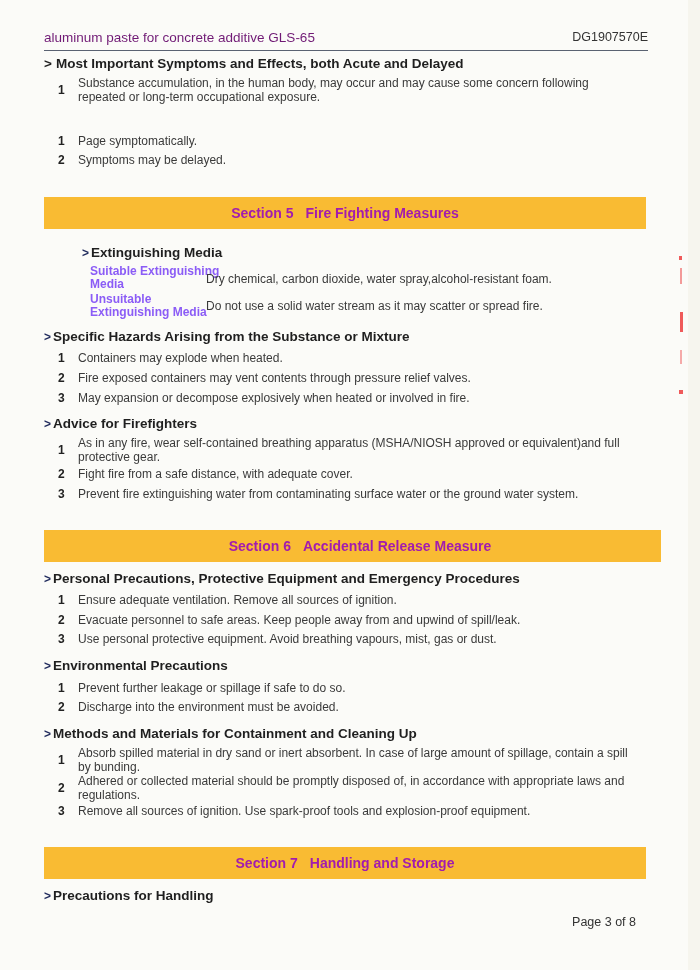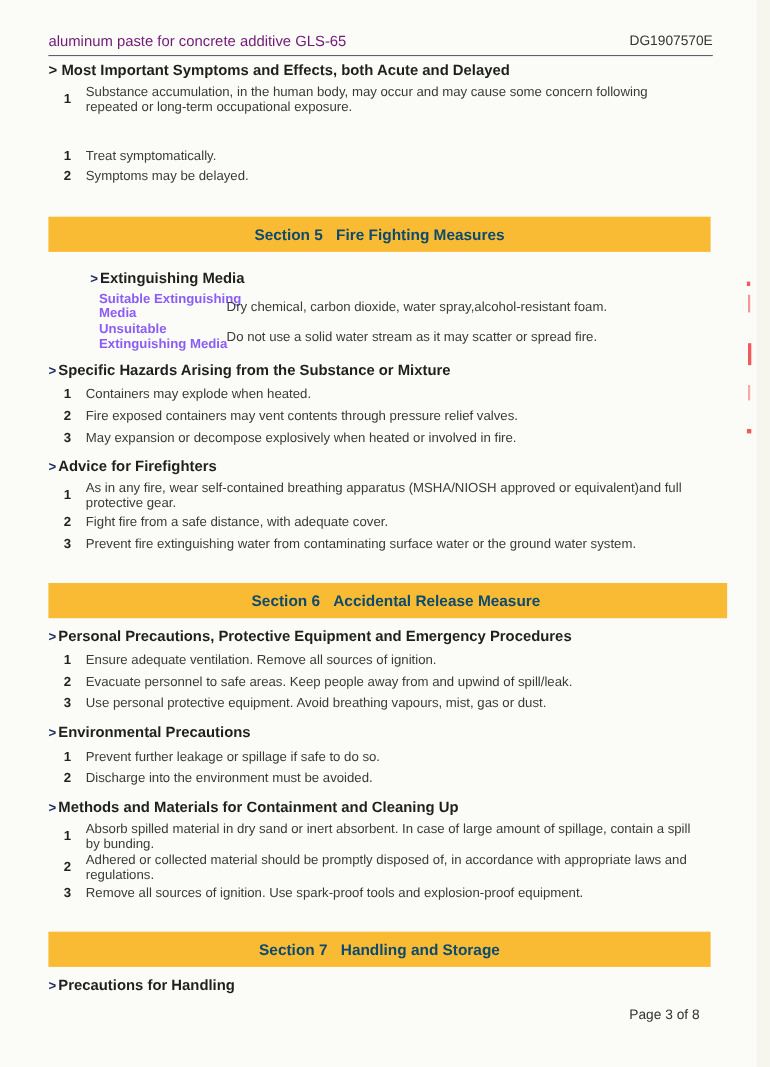--- a/index.html
+++ b/index.html
@@ -19,21 +19,21 @@
   .header .code { position: absolute; right: 0; top: 0; font-size: 12.5px; color: #333; }
 
   .h { position: absolute; left: 44px; font-size: 13.5px; font-weight: bold; color: #1f1f1f; white-space: nowrap; }
   .h .arrow { display: inline-block; margin-right: 4px; }
   .h .arrow.navy { color: #1f2a5c; font-size: 12px; margin-right: 2px; }
 
   .item { position: absolute; left: 58px; font-size: 12px; color: #3a3a3a; line-height: 14px; }
   .item .num { position: absolute; left: 0; width: 10px; font-weight: bold; color: #222; }
   .item .txt { position: absolute; left: 20px; width: 560px; }
 
-  .banner { position: absolute; left: 44px; width: 602px; height: 32px; background: #f9bb33; text-align: center; font-size: 14px; font-weight: bold; color: #0c4a6e; line-height: 32px; }
+  .banner { position: absolute; left: 44px; width: 602px; height: 32px; background: #f9bb33; text-align: center; font-size: 14px; font-weight: bold; color: #a21caf; line-height: 32px; }
   .banner .sec { margin-right: 12px; }
 
   .media-label { position: absolute; left: 58px; width: 140px; font-size: 12px; font-weight: bold; color: #8b5cf6; line-height: 13px; margin-left: 32px; }
   .media-value { position: absolute; left: 206px; font-size: 12px; color: #3a3a3a; }
 
   .footer { position: absolute; right: 64px; top: 915px; font-size: 12.5px; color: #333; }
 </style>
 </head>
 <body>
 
@@ -53,21 +53,21 @@
   <div class="h" style="top:56px;">
     <span class="arrow">&gt;</span><span>Most Important Symptoms and Effects, both Acute and Delayed</span>
   </div>
   <div class="item" style="top:76px;">
     <span class="num" style="top:7px;">1</span>
     <span class="txt">Substance accumulation, in the human body, may occur and may cause some concern following repeated or long-term occupational exposure.</span>
   </div>
 
   <div class="item" style="top:134px;">
     <span class="num">1</span>
-    <span class="txt">Treat symptomatically.</span>
+    <span class="txt">Page symptomatically.</span>
   </div>
   <div class="item" style="top:153px;">
     <span class="num">2</span>
     <span class="txt">Symptoms may be delayed.</span>
   </div>
 
   <div class="banner" style="top:197px;">
     <span class="sec">Section 5</span><span>Fire Fighting Measures</span>
   </div>
 

